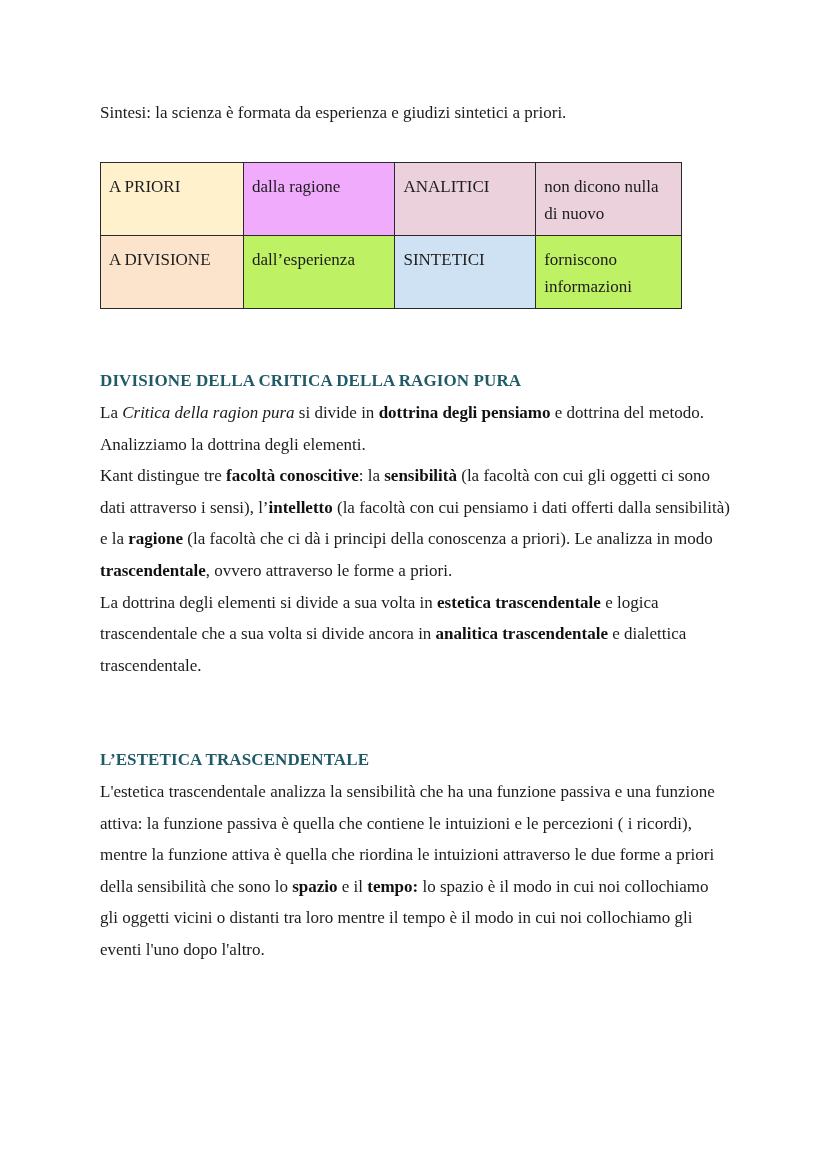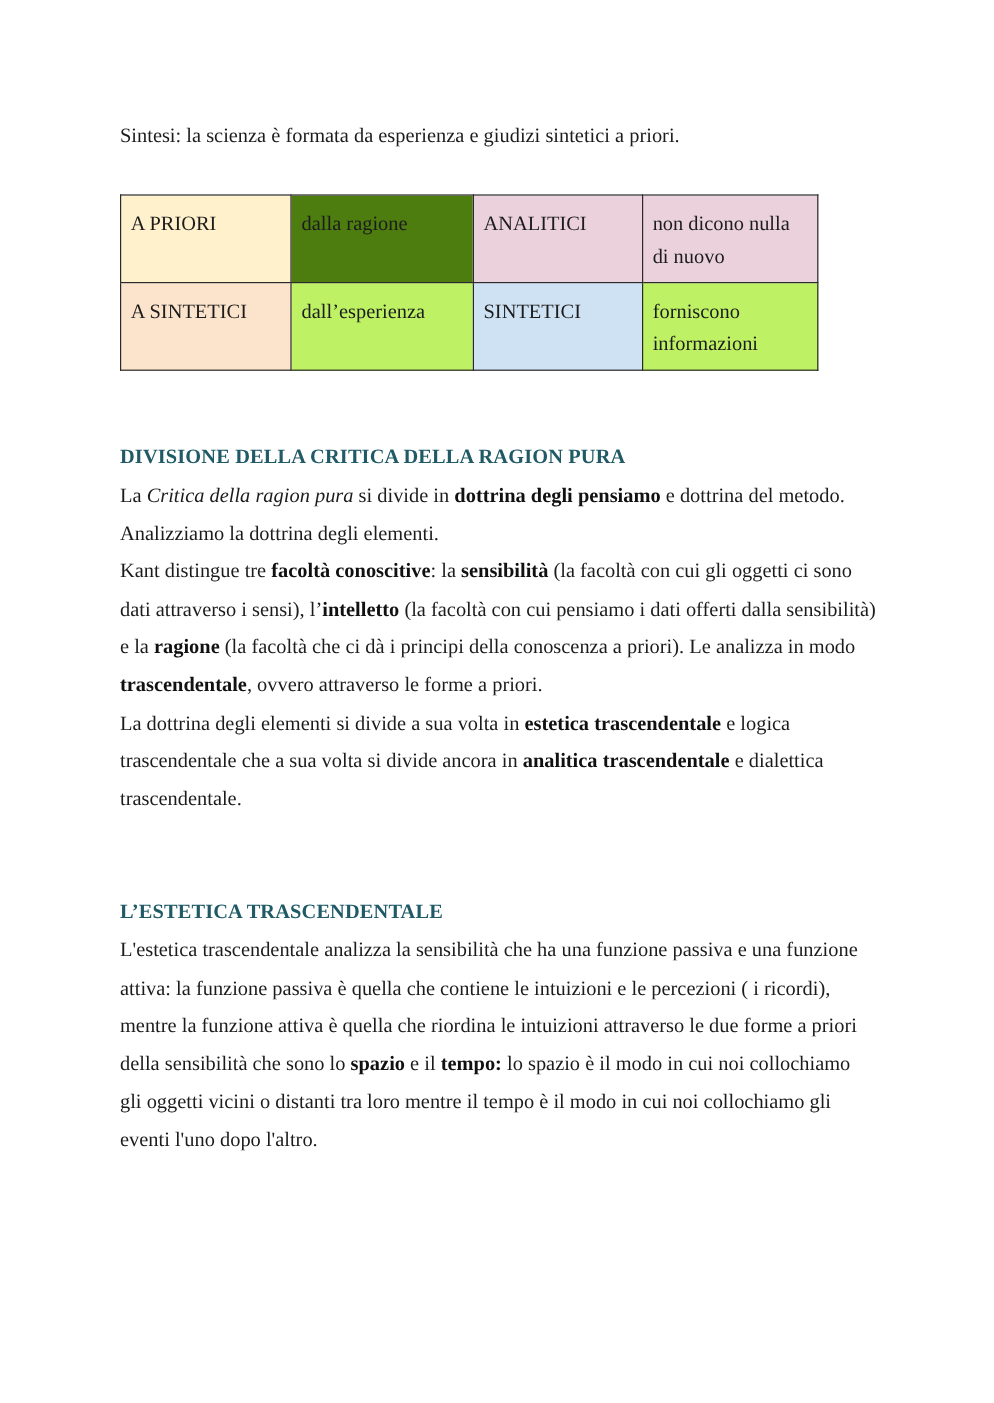--- a/index.html
+++ b/index.html
@@ -34,26 +34,26 @@
 <body>
 
 <div class="page">
 
   <div class="intro">Sintesi: la scienza è formata da esperienza e giudizi sintetici a priori.</div>
 
   <table class="summary">
     <tbody>
         <tr>
       <td class="c1" style="background: rgb(255, 241, 204); border-color: rgb(42, 42, 42);">A PRIORI</td>
-      <td class="c2" style="background: #4d7c0f; border-color: rgb(42, 42, 42); margin-left: 40px;">dalla ragione</td>
+      <td class="c2" style="background: #f0abfc; border-color: rgb(42, 42, 42); margin-left: 40px;">dalla ragione</td>
       <td class="c3" style="background: rgb(234, 209, 220); border-color: rgb(42, 42, 42);">ANALITICI</td>
       <td class="c4" style="background: rgb(234, 209, 220); border-color: rgb(42, 42, 42);">non dicono nulla di nuovo</td>
     </tr>
     <tr>
-      <td class="c1" style="background: rgb(252, 228, 204); border-color: rgb(42, 42, 42);">A SINTETICI</td>
+      <td class="c1" style="background: rgb(252, 228, 204); border-color: rgb(42, 42, 42);">A DIVISIONE</td>
       <td class="c2" style="background: #bef264; border-color: rgb(42, 42, 42);">dall’esperienza</td>
       <td class="c3" style="background: rgb(207, 226, 243); border-color: rgb(42, 42, 42);">SINTETICI</td>
       <td class="c4" style="background: #bef264; border-color: rgb(42, 42, 42);">forniscono informazioni</td>
     </tr>
   </tbody>
     </table>
 
   <div class="sec-title" style="top: 371px; color: rgb(31, 90, 102);">DIVISIONE DELLA CRITICA DELLA RAGION PURA</div>
 
   <div class="para" style="top:397px;">

